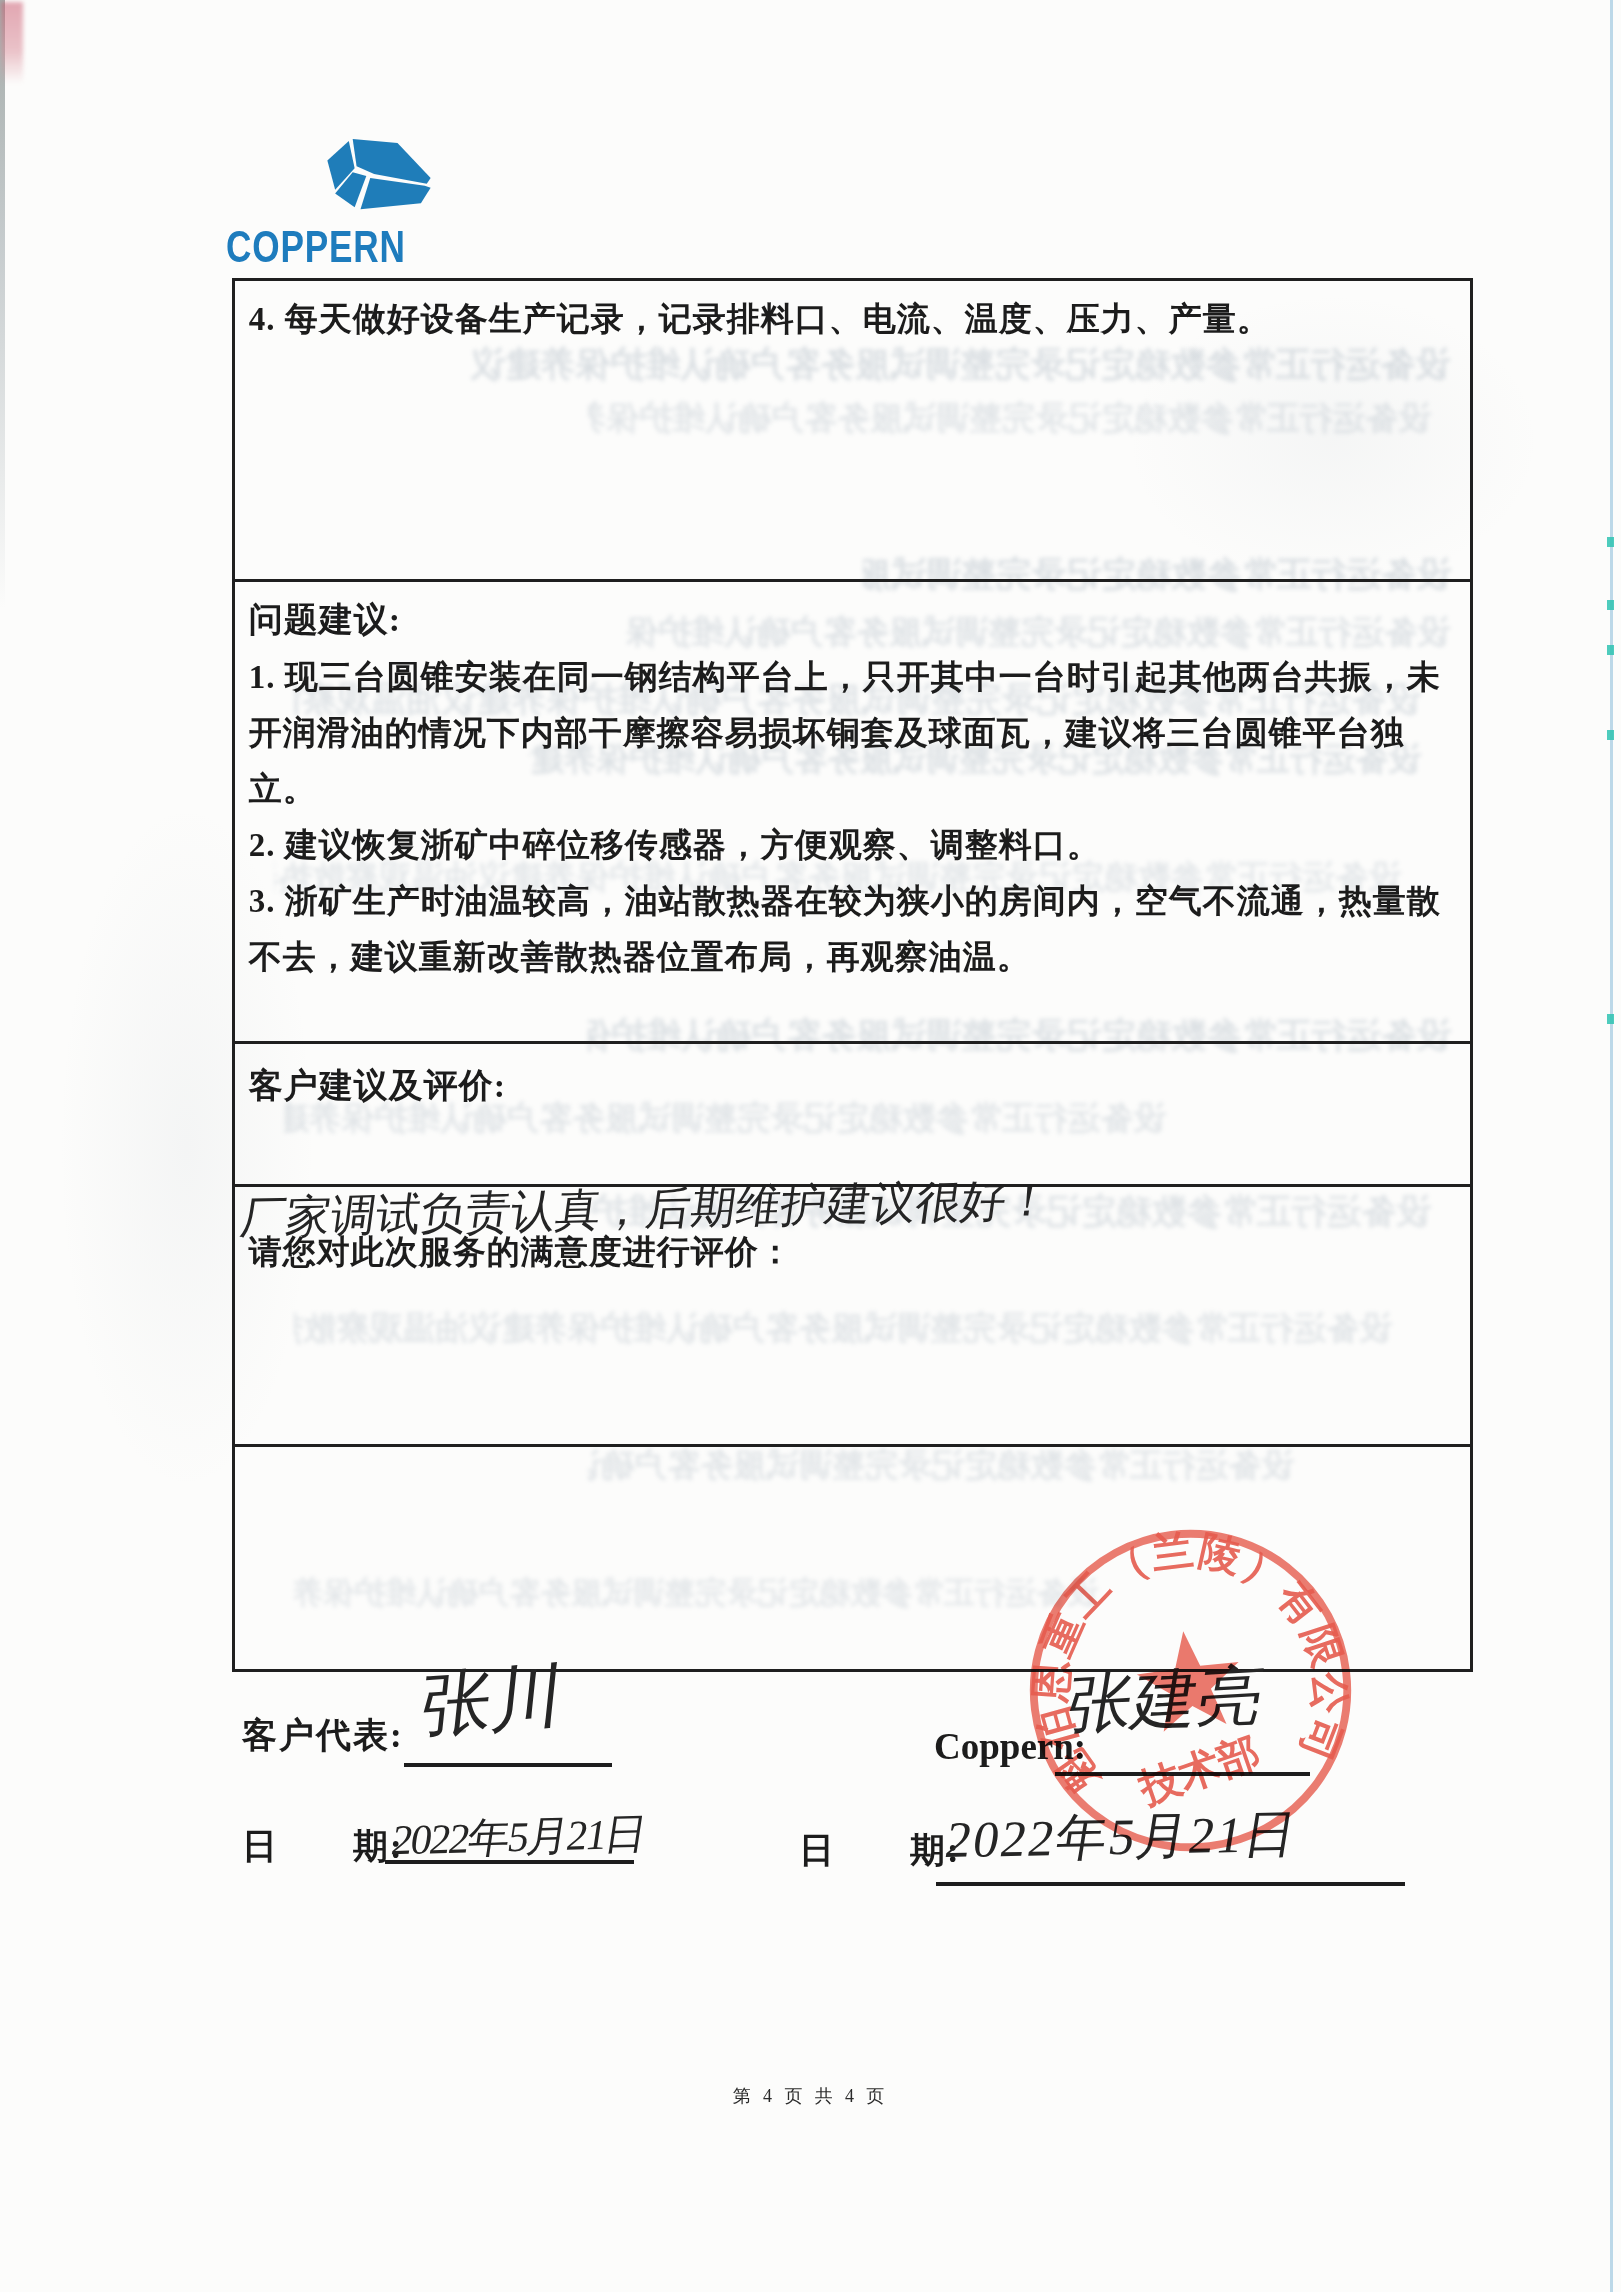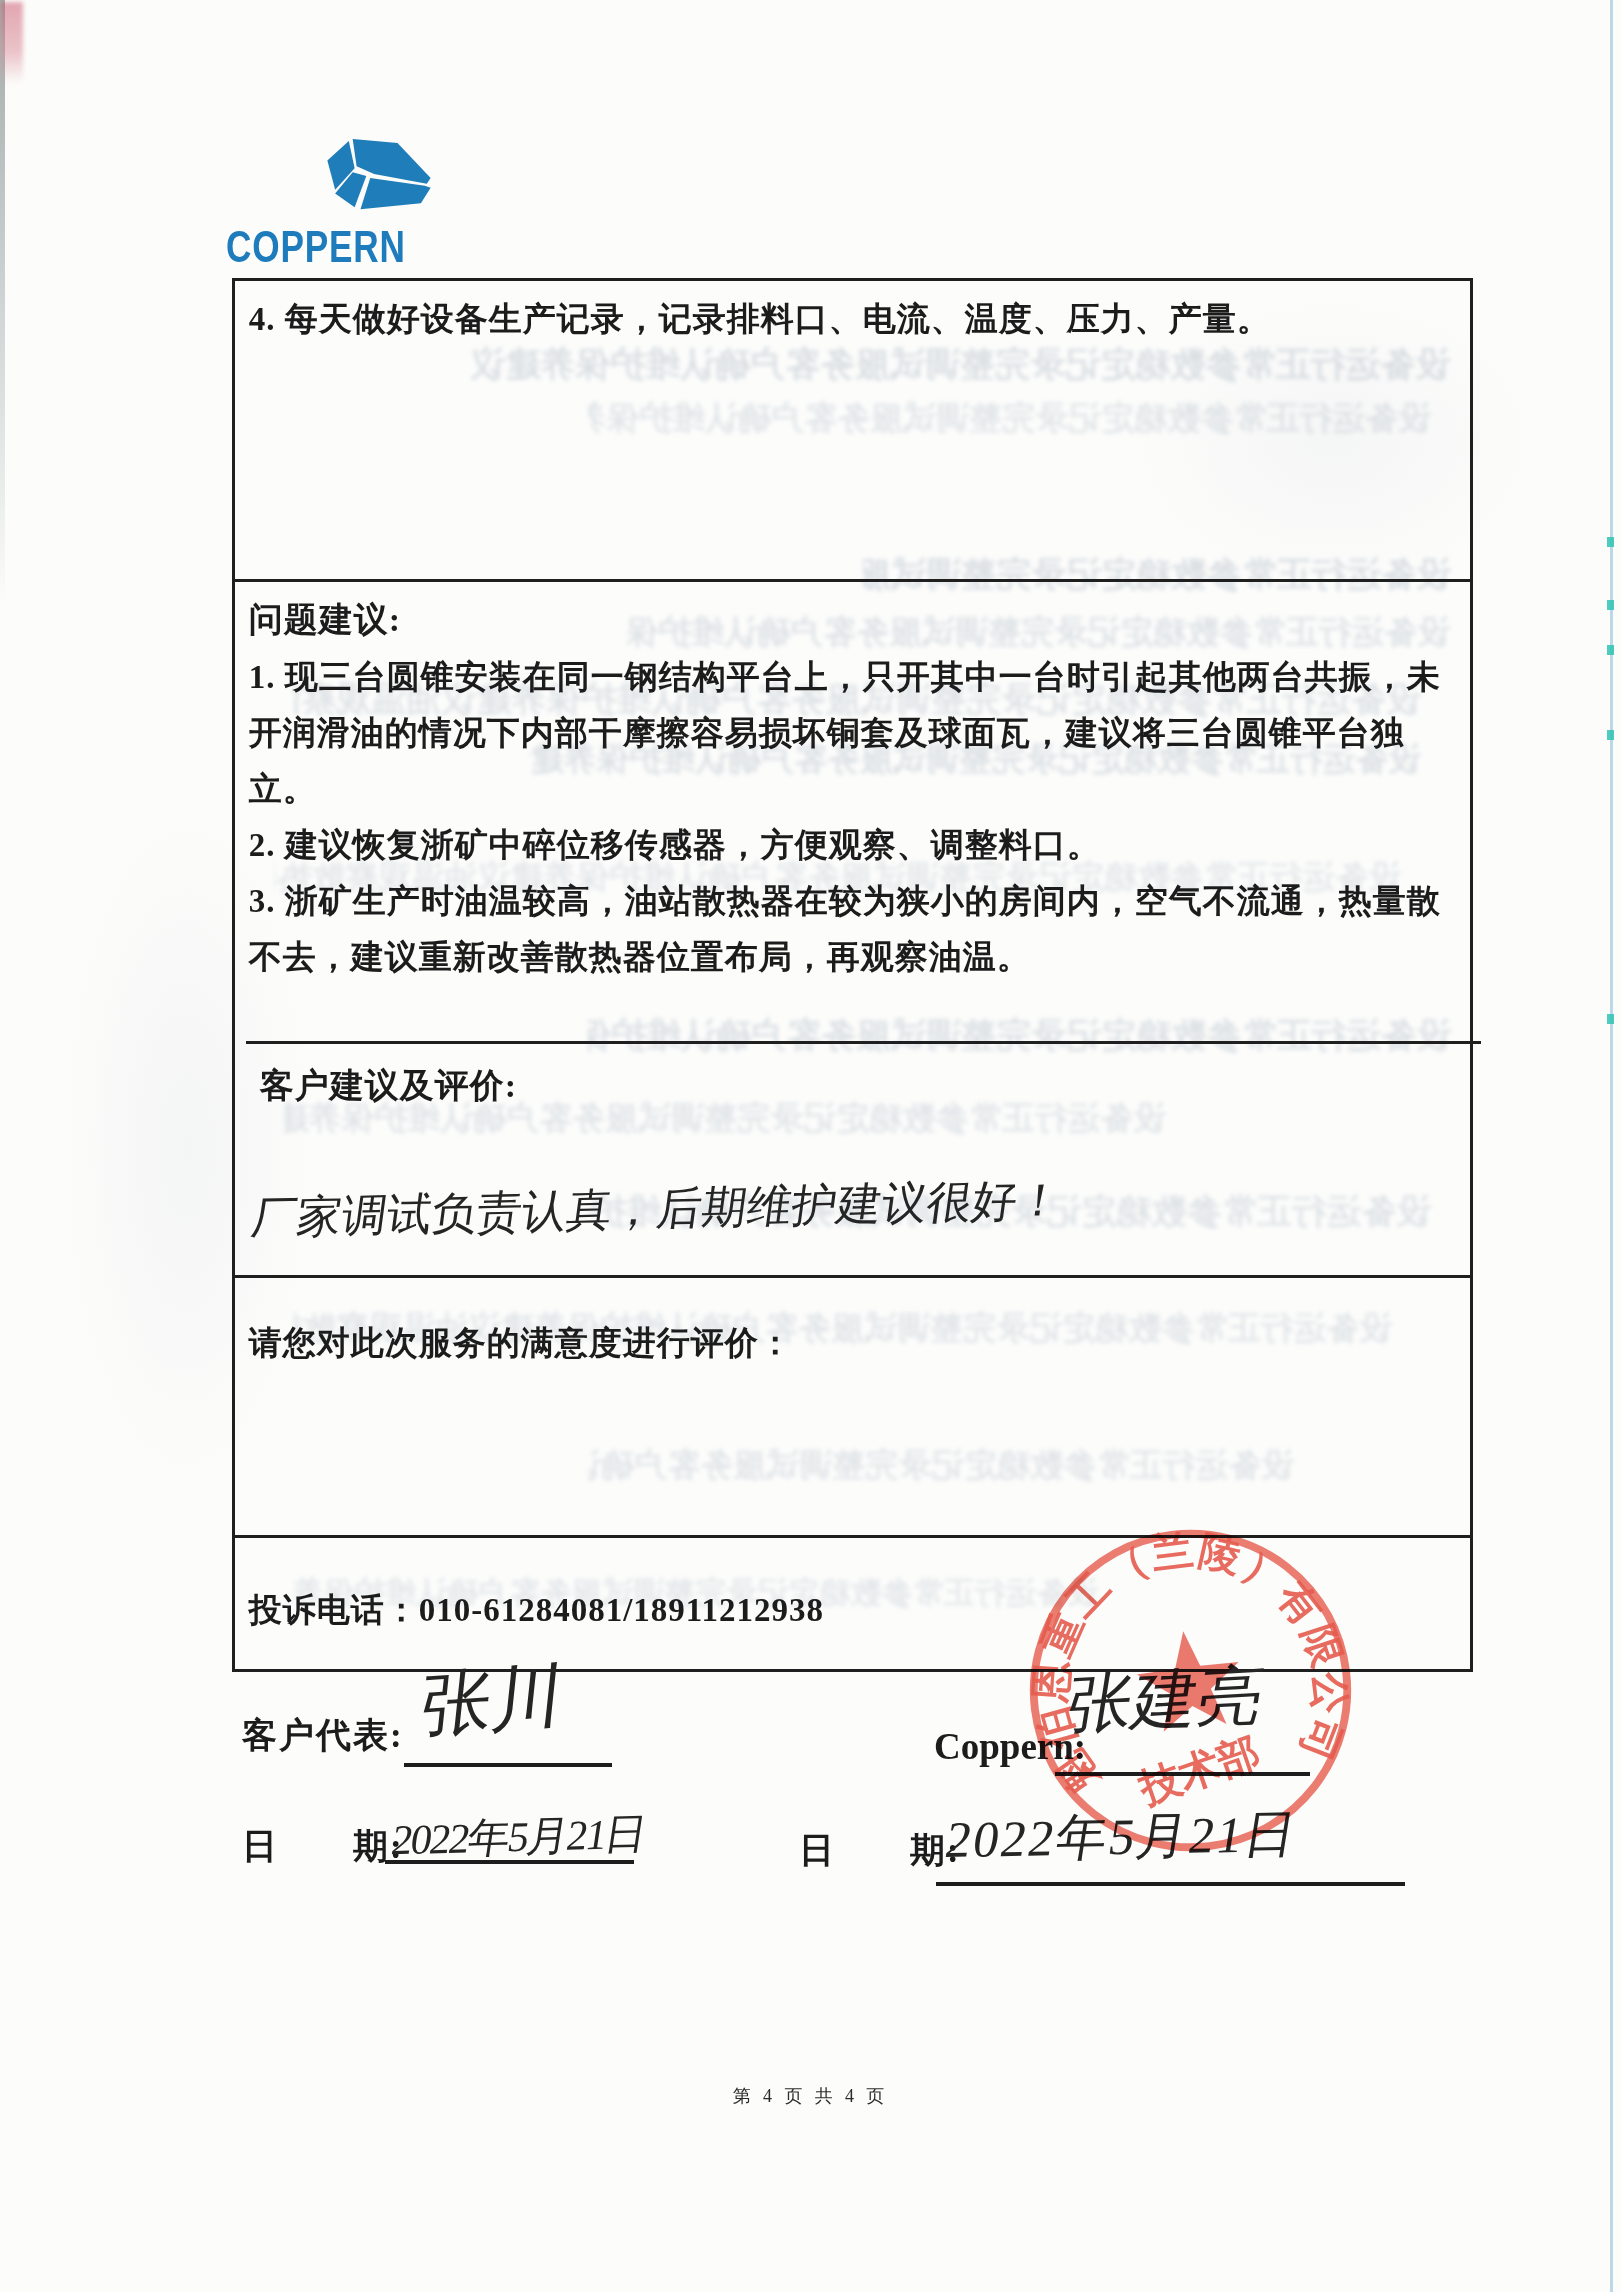--- a/index.html
+++ b/index.html
@@ -11,21 +11,21 @@
   .logo-text{position:absolute;left:226px;top:222px;font-family:"Liberation Sans","DejaVu Sans",sans-serif;
              font-weight:700;font-size:44px;color:#1e7cbd;letter-spacing:1px;
              transform:scaleX(.80);transform-origin:left center;}
 
   
   .tbl{position:absolute;left:232px;top:278px;width:1241px;height:1394px;
        border:3.9px solid #1f1f1f;box-sizing:border-box;}
   .row{position:relative;box-sizing:border-box;width:100%;}
   .r1{height:298px;padding:13.7px 13.7px 0;}
   .r2{height:462px;border-top:3.9px solid #1f1f1f;padding:9.8px 13.7px 0;}
-  .r3{height:234px;border-top:3.9px solid #1f1f1f;padding:13.7px 13.7px 0;margin-left:11px;}
+  .r3{height:143px;border-top:3.9px solid #1f1f1f;padding:13.7px 13.7px 0;}
   .r4{height:260px;border-top:3.9px solid #1f1f1f;padding:41px 13.7px 0;}
   .r5{height:229px;border-top:3.9px solid #1f1f1f;padding:49px 13.7px 0;}
   .body-text{font-size:33px;font-weight:600;line-height:56px;letter-spacing:1px;margin:0;}
   .r1 .body-text{line-height:49px;}
   .sec-title{font-size:34px;font-weight:700;letter-spacing:1px;margin:0 0 2px 0;line-height:55px;}
   .note-text{font-size:33px;font-weight:600;letter-spacing:1px;margin:35px 0 0 0;}
 
   
   .opts{position:relative;margin-top:15.7px;height:69px;}
   .opt{position:absolute;top:0;font-size:35px;font-weight:600;white-space:nowrap;letter-spacing:1px;}
@@ -106,21 +106,20 @@
     <div class="row r3">
       <p class="sec-title">客户建议及评价:</p>
       <div class="hand comment-hand">厂家调试负责认真，后期维护建议很好！</div>
     </div>
 
     <div class="row r4">
       <p class="body-text" style="line-height:49px;">请您对此次服务的满意度进行评价：</p>
     </div>
 
     <div class="row r5">
-      <p class="body-text" style="line-height:47px;">投诉电话：010-61284081/18911212938</p>
     </div>
   </div>
 
   <div class="lbl" style="left:242px;top:1712px;">客户代表:</div>
   <div class="sig hand" style="left:421px;top:1654px;font-size:71px;transform:rotate(-4deg) skewX(-10deg);">张川</div>
   <div class="sig-line" style="left:404px;top:1763px;width:208px;"></div>
 
   <div class="lbl" style="left:934px;top:1725px;font-size:37px;letter-spacing:0;">Coppern:</div>
   <div class="sig hand" style="left:1068px;top:1656px;font-size:65px;transform:rotate(-3deg) skewX(-12deg);">张建亮</div>
   <div class="sig-line" style="left:1055px;top:1772px;width:255px;"></div>

